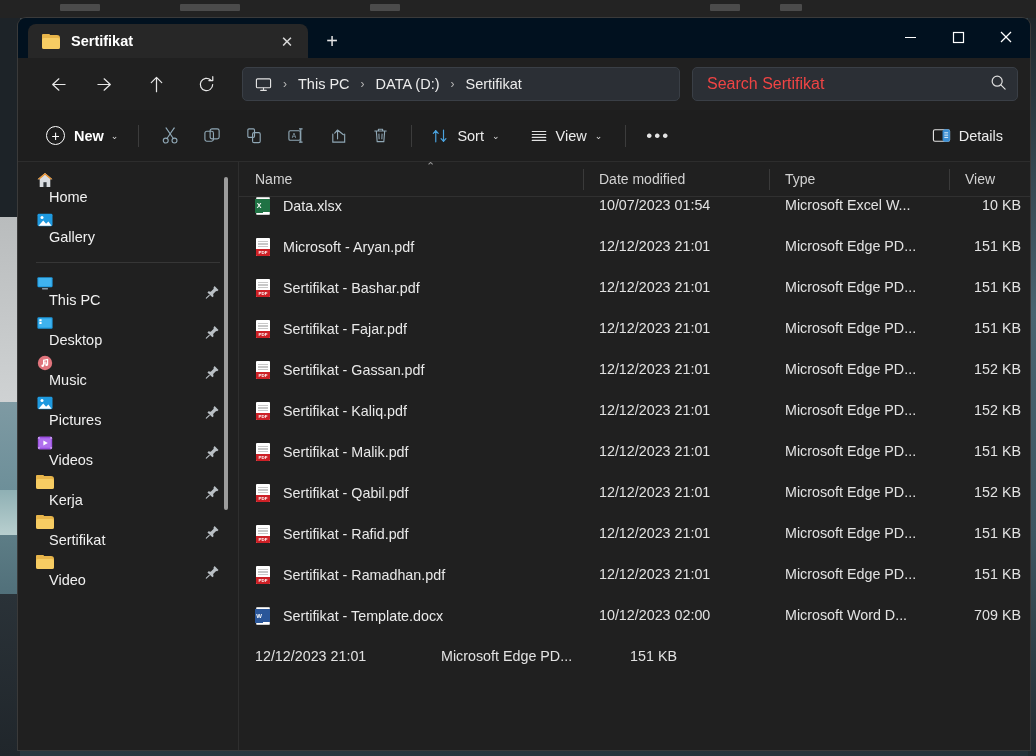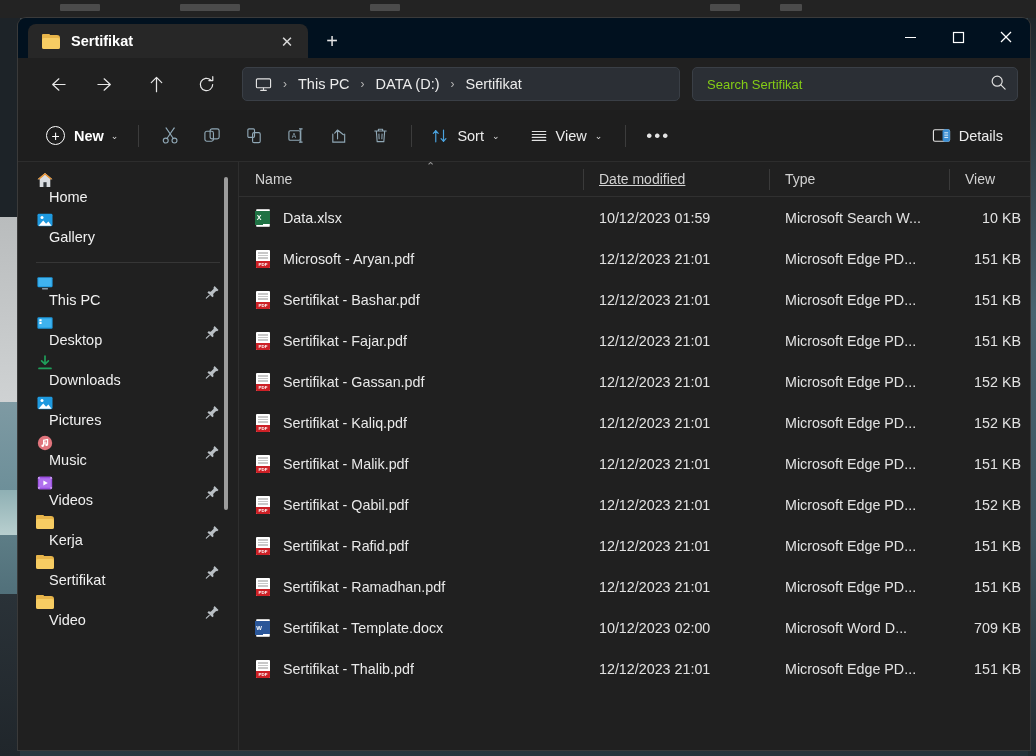--- a/index.html
+++ b/index.html
@@ -100,21 +100,21 @@
     display: flex; align-items: center; padding: 0 12px;
   }
   .crumb-pc { color:#e7e7e7; display:flex; align-items:center; }
   .crumb-sep { color:#b6b6b6; font-size: 12px; margin: 0 11px; }
   .crumb-item { color:#ececec; font-size: 14.5px; white-space: nowrap; }
   .searchbox {
     width: 326px; height: 34px;
     background: #2b2f35; border: 1px solid #3a3f46; border-radius: 5px;
     display: flex; align-items: center; padding: 0 10px 0 14px;
   }
-  .searchbox .sq { flex: 1 1 auto; color: #84cc16; font-size: 13px; }
+  .searchbox .sq { flex: 1 1 auto; color: #ef4444; font-size: 16px; }
   
   .toolbar {
     height: 52px; background: #1e1e1e;
     display: flex; align-items: center; padding: 0 12px;
     border-bottom: 1px solid #2d2d2d;
   }
   .tb-new {
     height: 34px; display: flex; align-items: center;
     padding: 0 10px 0 8px; border-radius: 5px; margin-left: 8px;
     color: #ffffff;
@@ -179,30 +179,30 @@
   .col {
     color: #d2d2d2; font-size: 14px;
     height: 35px; display: flex; align-items: center;
     padding-left: 16px; position: relative;
   }
   .col + .col::before {
     content: ""; position: absolute; left: 0; top: 7px;
     width: 1px; height: 21px; background: #3a3a3a;
   }
   .col-name { width: 344px; flex: 0 0 344px; }
-  .col-date { width: 186px; flex: 0 0 186px; text-decoration: underline; }
+  .col-date { width: 186px; flex: 0 0 186px; }
   .col-type { width: 180px; flex: 0 0 180px; }
   .col-size { width: 90px; flex: 0 0 90px; }
   .sortmark {
     position: absolute; left: 187px; top: -2px;
     color: #9a9a9a; font-size: 11px;
   }
   .rows { }
   .row {
-    height: 41px; display: flex; align-items: center;
+    height: 41px; display: flex; align-items: flex-start;
   }
   .cell {
     font-size: 14.3px; color: #e9e9e9;
     display: flex; align-items: center; white-space: nowrap; overflow: hidden;
   }
   .cell-name { width: 344px; flex: 0 0 344px; padding-left: 16px; gap: 12px; }
   .cell-date { width: 186px; flex: 0 0 186px; padding-left: 16px; color:#e2e2e2; }
   .cell-type { width: 180px; flex: 0 0 180px; padding-left: 16px; color:#e2e2e2; }
   .cell-size { width: 90px; flex: 0 0 90px; justify-content: flex-end; padding-right: 18px; color:#e2e2e2; }
   .fileico { width: 16px; height: 18px; flex: 0 0 auto; position: relative; }
@@ -466,65 +466,50 @@
         </span>
         <span class="txt">Desktop</span>
         <span class="pin">
           <svg width="15" height="15" viewBox="0 0 16 16">
               <path d="M10.2 1.6l4.2 4.2-1.5 1.5-1-.3-3.2 3.2.4 2.3-1.2 1.2-5.3-5.3 1.2-1.2 2.3.4 3.2-3.2-.3-1z" fill="#b9bfc4"></path>
               <line x1="4.5" y1="11.5" x2="1.4" y2="14.6" stroke="#b9bfc4" stroke-width="1.2" stroke-linecap="round"></line>
             </svg>
         </span>
       </div>
 
-      <div class="side-item">
-        <span class="ic">
-          <svg width="18" height="18" viewBox="0 0 18 18">
-              <path d="M9 2v8.2M9 10.2l-3.4-3.4M9 10.2l3.4-3.4" fill="none" stroke="#1f9e5a" stroke-width="1.7" stroke-linecap="round" stroke-linejoin="round"></path>
-              <line x1="3" y1="14.4" x2="15" y2="14.4" stroke="#1f9e5a" stroke-width="1.7" stroke-linecap="round"></line>
-            </svg>
-        </span>
-        <span class="txt">Downloads</span>
-        <span class="pin">
-          <svg width="15" height="15" viewBox="0 0 16 16">
-              <path d="M10.2 1.6l4.2 4.2-1.5 1.5-1-.3-3.2 3.2.4 2.3-1.2 1.2-5.3-5.3 1.2-1.2 2.3.4 3.2-3.2-.3-1z" fill="#b9bfc4"></path>
-              <line x1="4.5" y1="11.5" x2="1.4" y2="14.6" stroke="#b9bfc4" stroke-width="1.2" stroke-linecap="round"></line>
-            </svg>
-        </span>
-      </div>
-
-
-      <div class="side-item">
-        <span class="ic">
-          <svg width="18" height="18" viewBox="0 0 18 18">
-              <rect x="1.5" y="2.8" width="15" height="12.4" rx="1.4" fill="#1e9ae0"></rect>
-              <circle cx="6" cy="6.6" r="1.5" fill="#ffffff"></circle>
-              <path d="M2.6 14.8l4.6-5.2 2.9 3.1 2.3-2.3 3.1 4.4z" fill="#ffffff"></path>
-            </svg>
-        </span>
-        <span class="txt">Pictures</span>
-        <span class="pin">
-          <svg width="15" height="15" viewBox="0 0 16 16">
-              <path d="M10.2 1.6l4.2 4.2-1.5 1.5-1-.3-3.2 3.2.4 2.3-1.2 1.2-5.3-5.3 1.2-1.2 2.3.4 3.2-3.2-.3-1z" fill="#b9bfc4"></path>
-              <line x1="4.5" y1="11.5" x2="1.4" y2="14.6" stroke="#b9bfc4" stroke-width="1.2" stroke-linecap="round"></line>
-            </svg>
-        </span>
-      </div>
+
 
       <div class="side-item">
         <span class="ic">
           <svg width="18" height="18" viewBox="0 0 18 18">
               <circle cx="9" cy="9" r="7.2" fill="#e0747c"></circle>
               <circle cx="9" cy="9" r="1.7" fill="#f6d7d9"></circle>
               <path d="M7.6 11.6V6.3l4-0.9v5" fill="none" stroke="#ffffff" stroke-width="1.2" stroke-linecap="round"></path>
               <circle cx="6.6" cy="11.8" r="1.2" fill="#ffffff"></circle>
               <circle cx="10.6" cy="10.9" r="1.2" fill="#ffffff"></circle>
             </svg>
         </span>
         <span class="txt">Music</span>
+        <span class="pin">
+          <svg width="15" height="15" viewBox="0 0 16 16">
+              <path d="M10.2 1.6l4.2 4.2-1.5 1.5-1-.3-3.2 3.2.4 2.3-1.2 1.2-5.3-5.3 1.2-1.2 2.3.4 3.2-3.2-.3-1z" fill="#b9bfc4"></path>
+              <line x1="4.5" y1="11.5" x2="1.4" y2="14.6" stroke="#b9bfc4" stroke-width="1.2" stroke-linecap="round"></line>
+            </svg>
+        </span>
+      </div>
+
+      <div class="side-item">
+        <span class="ic">
+          <svg width="18" height="18" viewBox="0 0 18 18">
+              <rect x="1.5" y="2.8" width="15" height="12.4" rx="1.4" fill="#1e9ae0"></rect>
+              <circle cx="6" cy="6.6" r="1.5" fill="#ffffff"></circle>
+              <path d="M2.6 14.8l4.6-5.2 2.9 3.1 2.3-2.3 3.1 4.4z" fill="#ffffff"></path>
+            </svg>
+        </span>
+        <span class="txt">Pictures</span>
         <span class="pin">
           <svg width="15" height="15" viewBox="0 0 16 16">
               <path d="M10.2 1.6l4.2 4.2-1.5 1.5-1-.3-3.2 3.2.4 2.3-1.2 1.2-5.3-5.3 1.2-1.2 2.3.4 3.2-3.2-.3-1z" fill="#b9bfc4"></path>
               <line x1="4.5" y1="11.5" x2="1.4" y2="14.6" stroke="#b9bfc4" stroke-width="1.2" stroke-linecap="round"></line>
             </svg>
         </span>
       </div>
 
       <div class="side-item">
         <span class="ic">
@@ -616,22 +601,22 @@
       <div class="rows" id="rows">
           <div class="row">
             <div class="cell cell-name">
               <span class="fileico fi-xls">
                 <span class="sheet"></span>
                 <span class="g"></span>
                 <span class="x">X</span>
               </span>
               <span>Data.xlsx</span>
             </div>
-            <div class="cell cell-date">10/12/2023 01:59</div>
-            <div class="cell cell-type">Microsoft Search W...</div>
+            <div class="cell cell-date">10/07/2023 01:54</div>
+            <div class="cell cell-type">Microsoft Excel W...</div>
             <div class="cell cell-size">10 KB</div>
           </div>
           <div class="row">
             <div class="cell cell-name">
               <span class="fileico fi-pdf">
                 <span class="sheet"></span>
                 <span class="ln" style="top:2.5px"></span>
                 <span class="ln" style="top:5px"></span>
                 <span class="ln" style="top:7.5px"></span>
                 <span class="band">PDF</span>
@@ -769,30 +754,20 @@
                 <span class="g"></span>
                 <span class="w">W</span>
               </span>
               <span>Sertifikat - Template.docx</span>
             </div>
             <div class="cell cell-date">10/12/2023 02:00</div>
             <div class="cell cell-type">Microsoft Word D...</div>
             <div class="cell cell-size">709 KB</div>
           </div>
           <div class="row">
-            <div class="cell cell-name">
-              <span class="fileico fi-pdf">
-                <span class="sheet"></span>
-                <span class="ln" style="top:2.5px"></span>
-                <span class="ln" style="top:5px"></span>
-                <span class="ln" style="top:7.5px"></span>
-                <span class="band">PDF</span>
-              </span>
-              <span>Sertifikat - Thalib.pdf</span>
-            </div>
             <div class="cell cell-date">12/12/2023 21:01</div>
             <div class="cell cell-type">Microsoft Edge PD...</div>
             <div class="cell cell-size">151 KB</div>
           </div>
         </div>
     </div>
   </div>
 
 </div>
 

